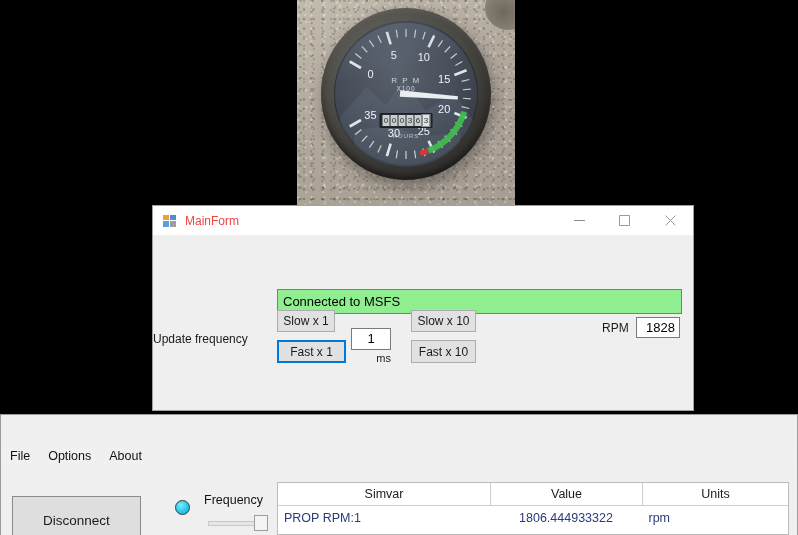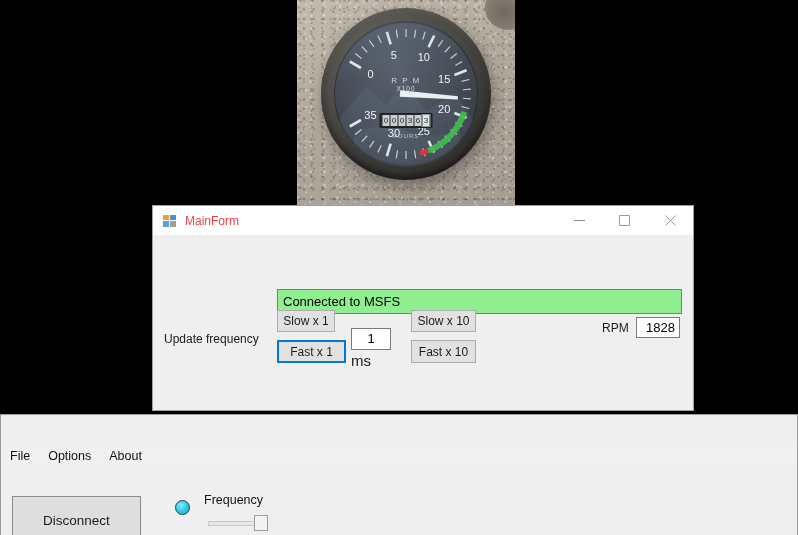--- a/index.html
+++ b/index.html
@@ -203,21 +203,21 @@
     margin-top: 20px;
   }
   #status-box span {
     margin-left: 5px;
     font-size: 13px;
     color: #000000;
     font-family: "Liberation Sans", sans-serif;
   }
   #lbl-update-frequency {
     position: absolute;
-    left: 11px; top: 97px;
+    left: 0; top: 97px;
     font-size: 12px;
     color: #1b1b1b;
   }
   #btn-slow-1  { position: absolute; left: 124px; top: 75px;  width: 58px; height: 22px; }
   #btn-fast-1  { position: absolute; left: 124px; top: 105px; width: 69px; height: 23px; }
   #btn-slow-10 { position: absolute; left: 258px; top: 75px;  width: 65px; height: 22px; }
   #btn-fast-10 { position: absolute; left: 258px; top: 105px; width: 65px; height: 23px; }
   #ms-input {
     position: absolute;
     left: 198px; top: 93px;
@@ -228,22 +228,22 @@
     font-size: 13px;
     color: #000;
     text-align: center;
     line-height: 20px;
     font-family: "Liberation Sans", sans-serif;
   }
   #ms-label {
     position: absolute;
     left: 198px; top: 117px;
     width: 40px;
-    text-align: left;
-    font-size: 15px;
+    text-align: right;
+    font-size: 11px;
     color: #1b1b1b;
   }
   #rpm-label {
     position: absolute;
     left: 449px; top: 86px;
     font-size: 12px;
     color: #1b1b1b;
   }
   #rpm-value {
     position: absolute;
@@ -530,14 +530,32 @@
 
     <div id="led"></div>
 
     <div id="lbl-frequency">Frequency</div>
 
     <div id="freq-slider">
       <div class="track"></div>
       <div class="thumb"></div>
     </div>
 
+    <div id="grid">
+      <table>
+        <thead>
+          <tr>
+            <th class="col-simvar">Simvar</th>
+            <th class="col-value">Value</th>
+            <th class="col-units">Units</th>
+          </tr>
+        </thead>
+        <tbody id="grid-body">
+            <tr>
+              <td>PROP RPM:1</td>
+              <td class="c-value">1806.444933322</td>
+              <td>rpm</td>
+            </tr>
+          </tbody>
+      </table>
+    </div>
   </div>
 </div>
 
 </body></html>

